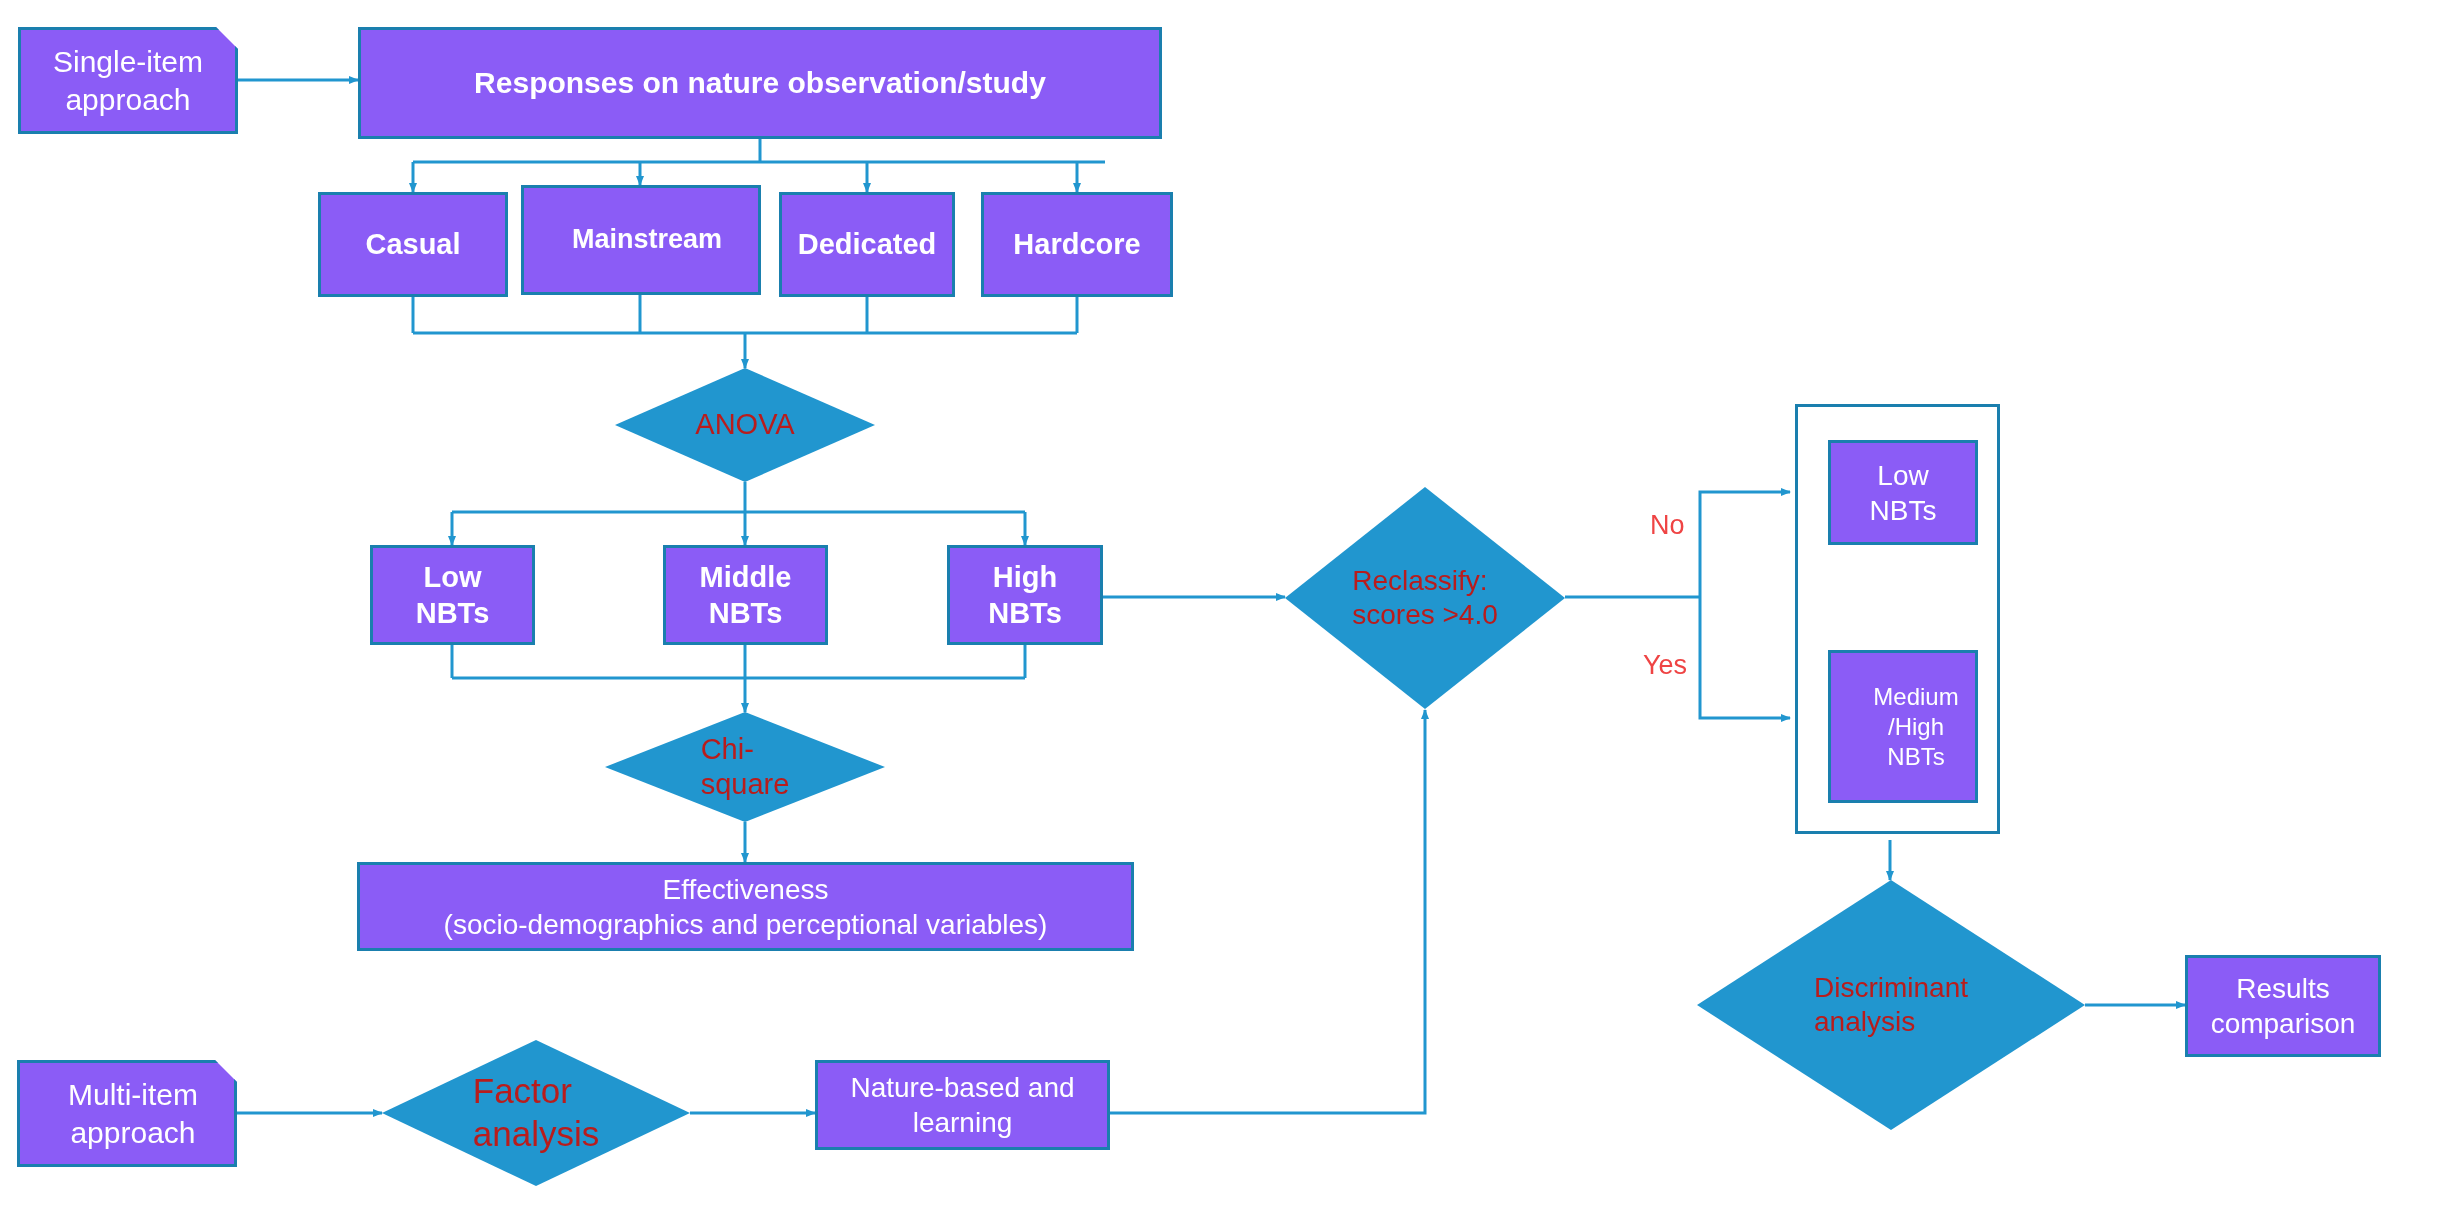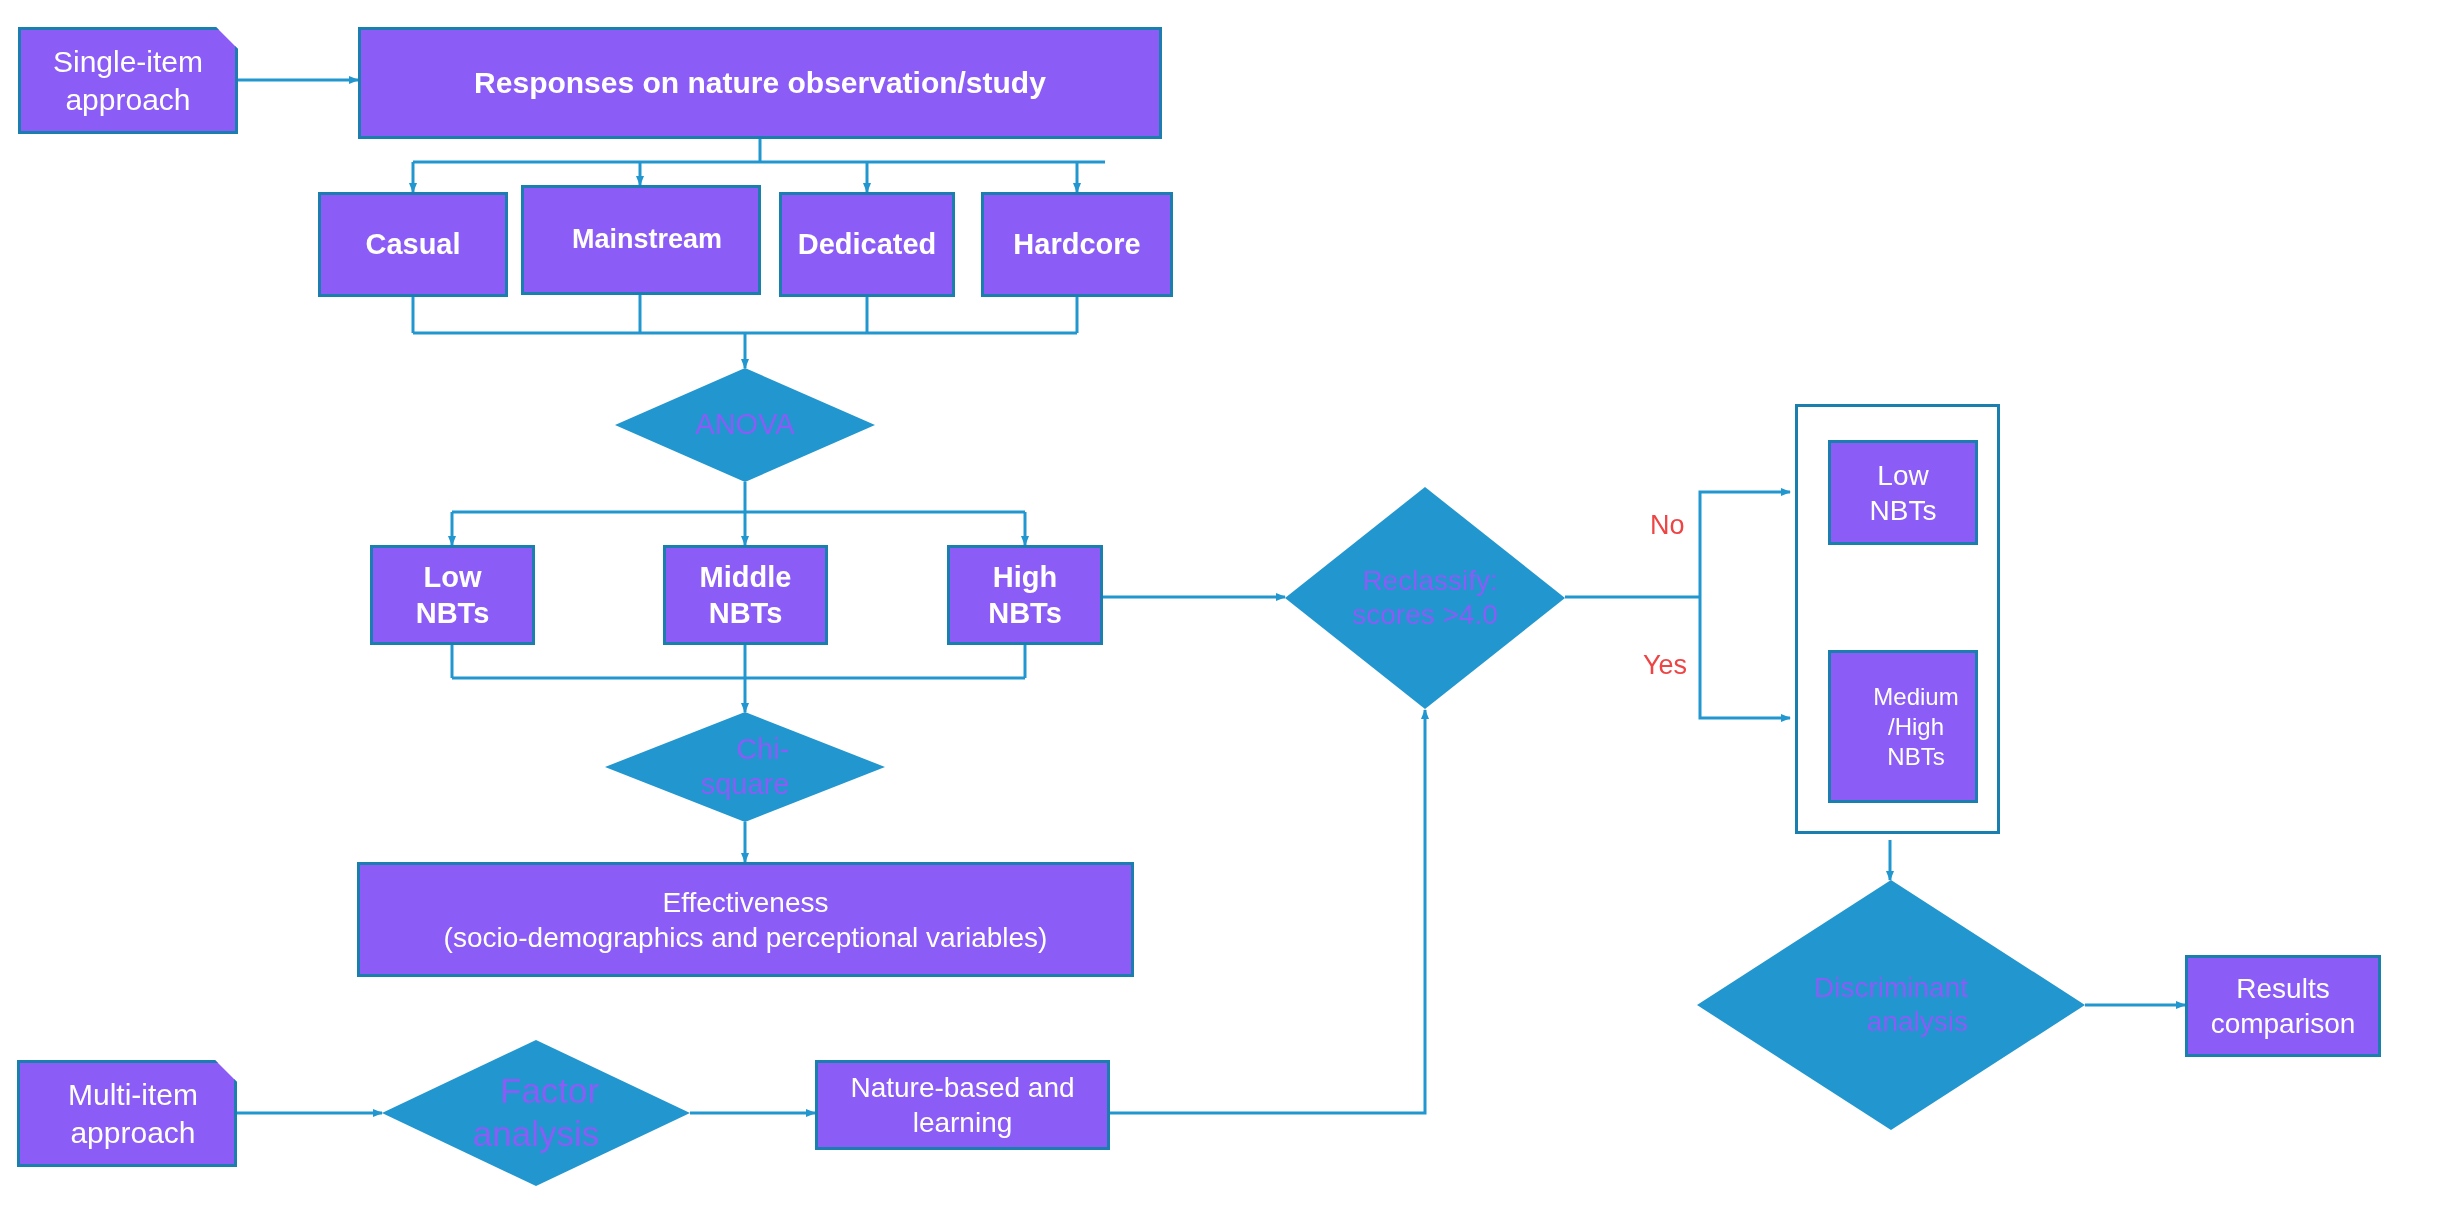--- a/index.html
+++ b/index.html
@@ -53,22 +53,22 @@
   .diamond-shape {
     position: absolute;
     left: 0; top: 0;
     width: 100%; height: 100%;
     background: #2196cf;
     clip-path: polygon(50% 0, 100% 50%, 50% 100%, 0 50%);
   }
   .diamond-label {
     position: relative;
     z-index: 2;
-    color: #8b5cf6;
-    text-align: right;
+    color: #b91c1c;
+    text-align: left;
     line-height: 1.22;
     white-space: pre-line;
   }
   .group-box {
     position: absolute;
     box-sizing: border-box;
     background: #ffffff;
     border: 3px solid #1a7fae;
   }
   .edge-label {
@@ -165,21 +165,21 @@
 
   <div class="node rect txt" style="left:947px; top:545px; width:156px; height:100px; font-size:29px; font-weight:bold;">High
 NBTs</div>
 
   <div class="diamond-wrap" style="left:605px; top:712px; width:280px; height:110px;">
     <div class="diamond-shape"></div>
     <div class="diamond-label" style="font-size:29px;">Chi-
 square</div>
   </div>
 
-  <div class="node rect txt" style="left:357px; top:862px; width:777px; height:115px; font-size:28px;">Effectiveness
+  <div class="node rect txt" style="left:357px; top:862px; width:777px; height:89px; font-size:28px;">Effectiveness
 (socio-demographics and perceptional variables)</div>
 
   <div class="node doc txt" style="left:17px; top:1060px; width:220px; height:107px; font-size:30px;padding-left:12px;">Multi-item
 approach</div>
 
   <div class="diamond-wrap" style="left:382px; top:1040px; width:308px; height:146px;">
     <div class="diamond-shape"></div>
     <div class="diamond-label" style="font-size:35px;">Factor
 analysis</div>
   </div>

